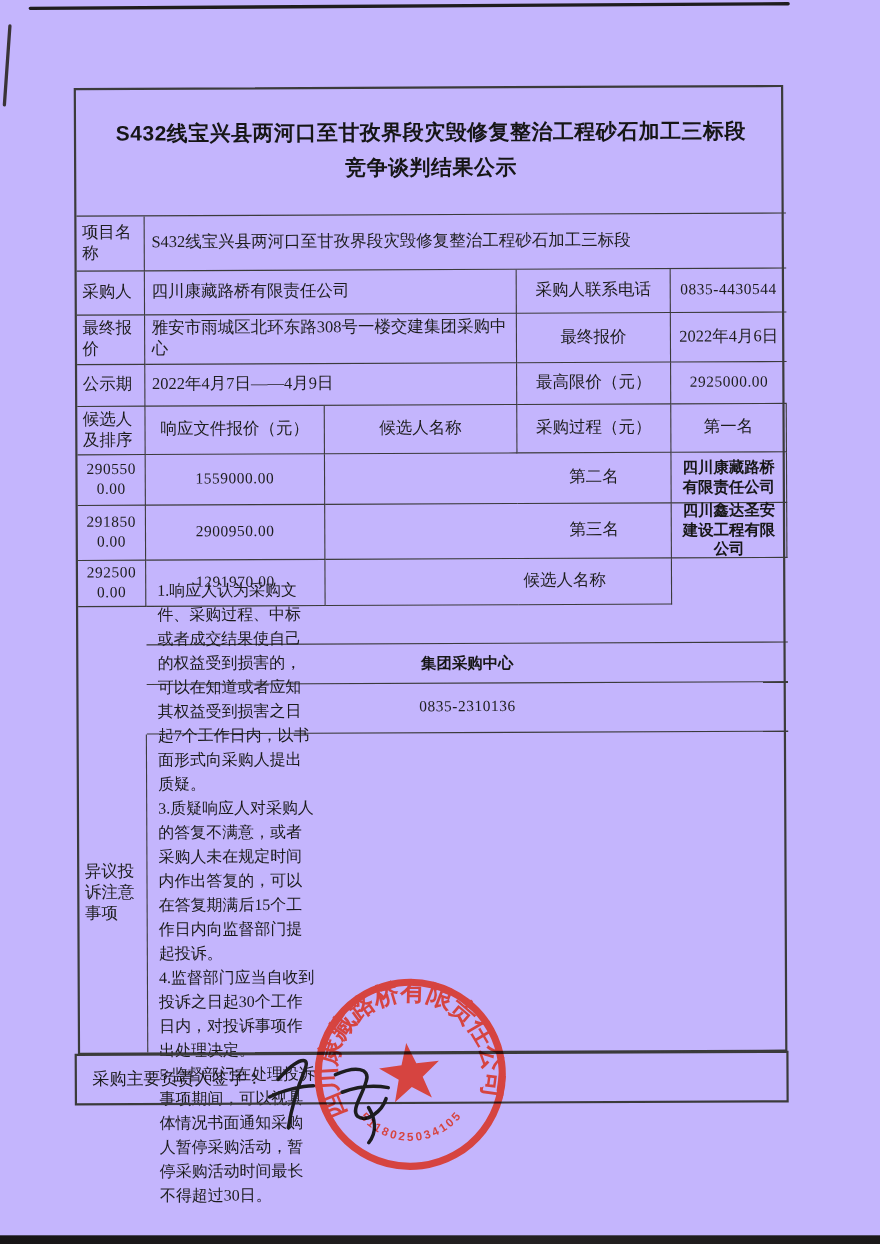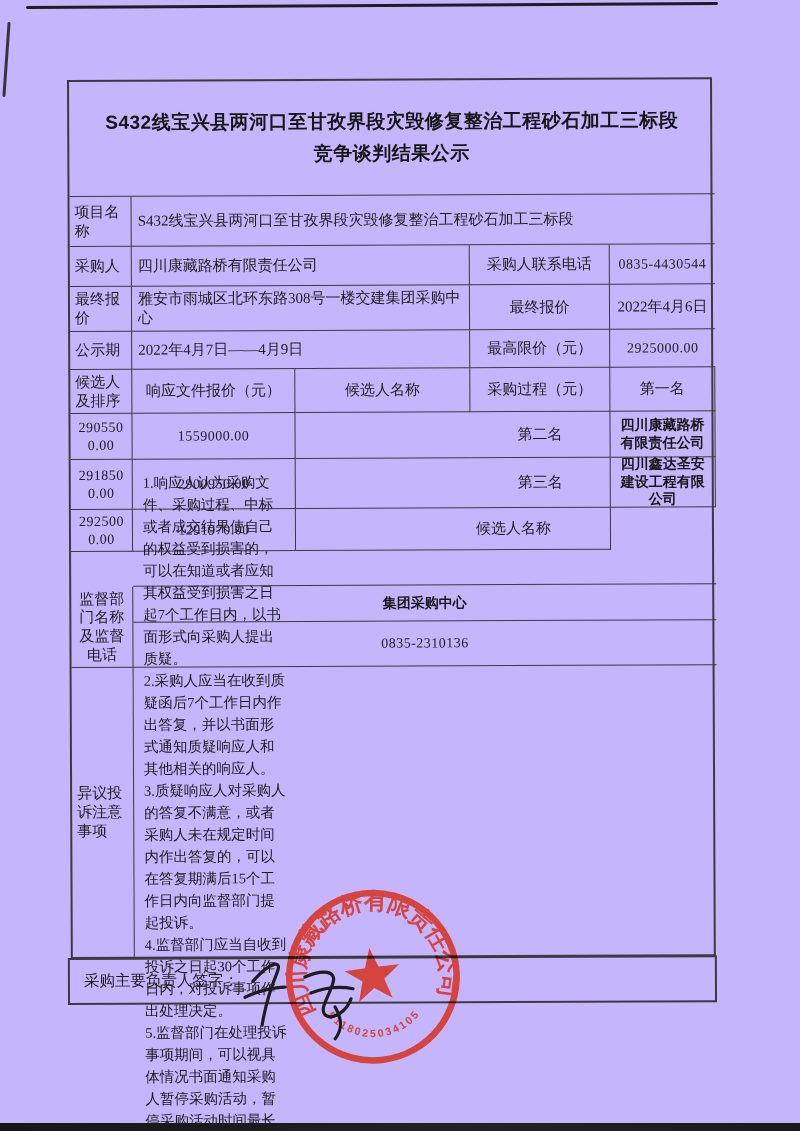--- a/index.html
+++ b/index.html
@@ -153,28 +153,26 @@
 
       <div class="cell ctr">第三名</div>
       <div class="cell ctr name-cell">四川鑫达圣安建设工程有限公司</div>
       <div class="cell ctr price">2925000.00</div>
       <div class="cell ctr price">1291970.00</div>
       <div class="cell noR ctr"></div>
 
       <div class="cell lbl left">候选人名称</div>
       <div class="cell noR span-rest left"></div>
 
-      <div class="cell lbl ctr sup-lbl">监督部门名称及监督电话</div>
       <div class="cell noR span-rest ctr dept-cell">集团采购中心</div>
       <div class="cell noR span-rest ctr price">0835-2310136</div>
 
       <div class="cell lbl left noB">异议投诉注意事项</div>
       <div class="cell noR noB objection-text">
         <div>1.响应人认为采购文件、采购过程、中标或者成交结果使自己的权益受到损害的，可以在知道或者应知其权益受到损害之日起7个工作日内，以书面形式向采购人提出质疑。</div>
-        <div>2.采购人应当在收到质疑函后7个工作日内作出答复，并以书面形式通知质疑响应人和其他相关的响应人。</div>
         <div>3.质疑响应人对采购人的答复不满意，或者采购人未在规定时间内作出答复的，可以在答复期满后15个工作日内向监督部门提起投诉。</div>
         <div>4.监督部门应当自收到投诉之日起30个工作日内，对投诉事项作出处理决定。</div>
         <div>5.监督部门在处理投诉事项期间，可以视具体情况书面通知采购人暂停采购活动，暂停采购活动时间最长不得超过30日。</div>
       </div>
     </div>
 
     <div class="sign-box">
       <span>采购主要负责人签字：</span>
     </div>
 

